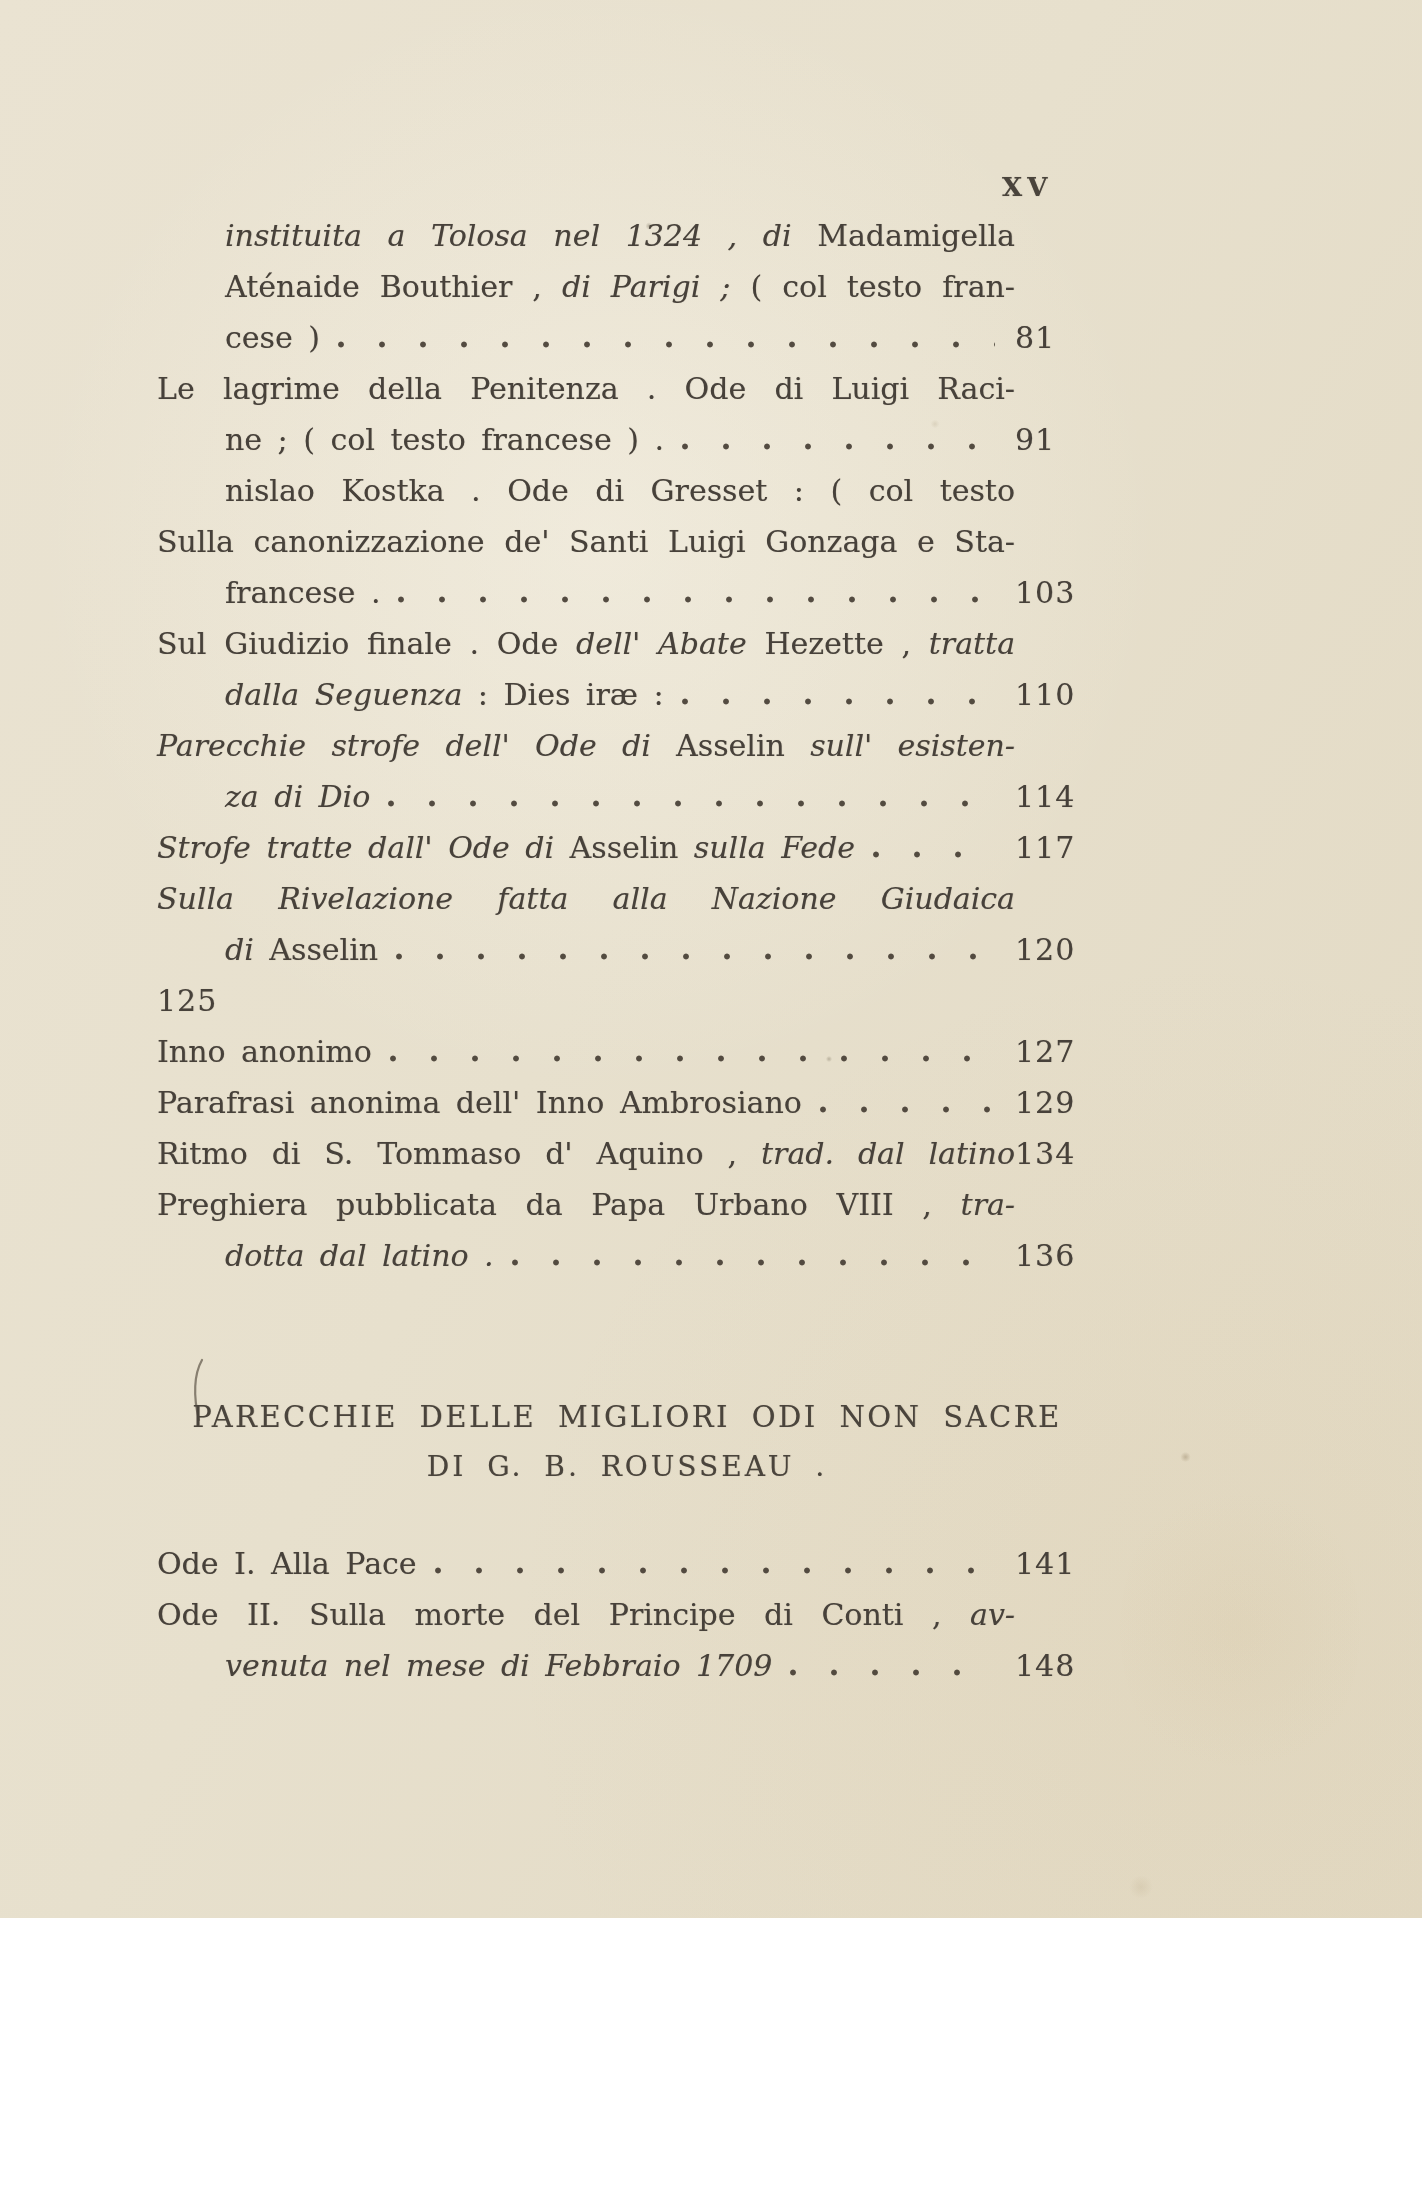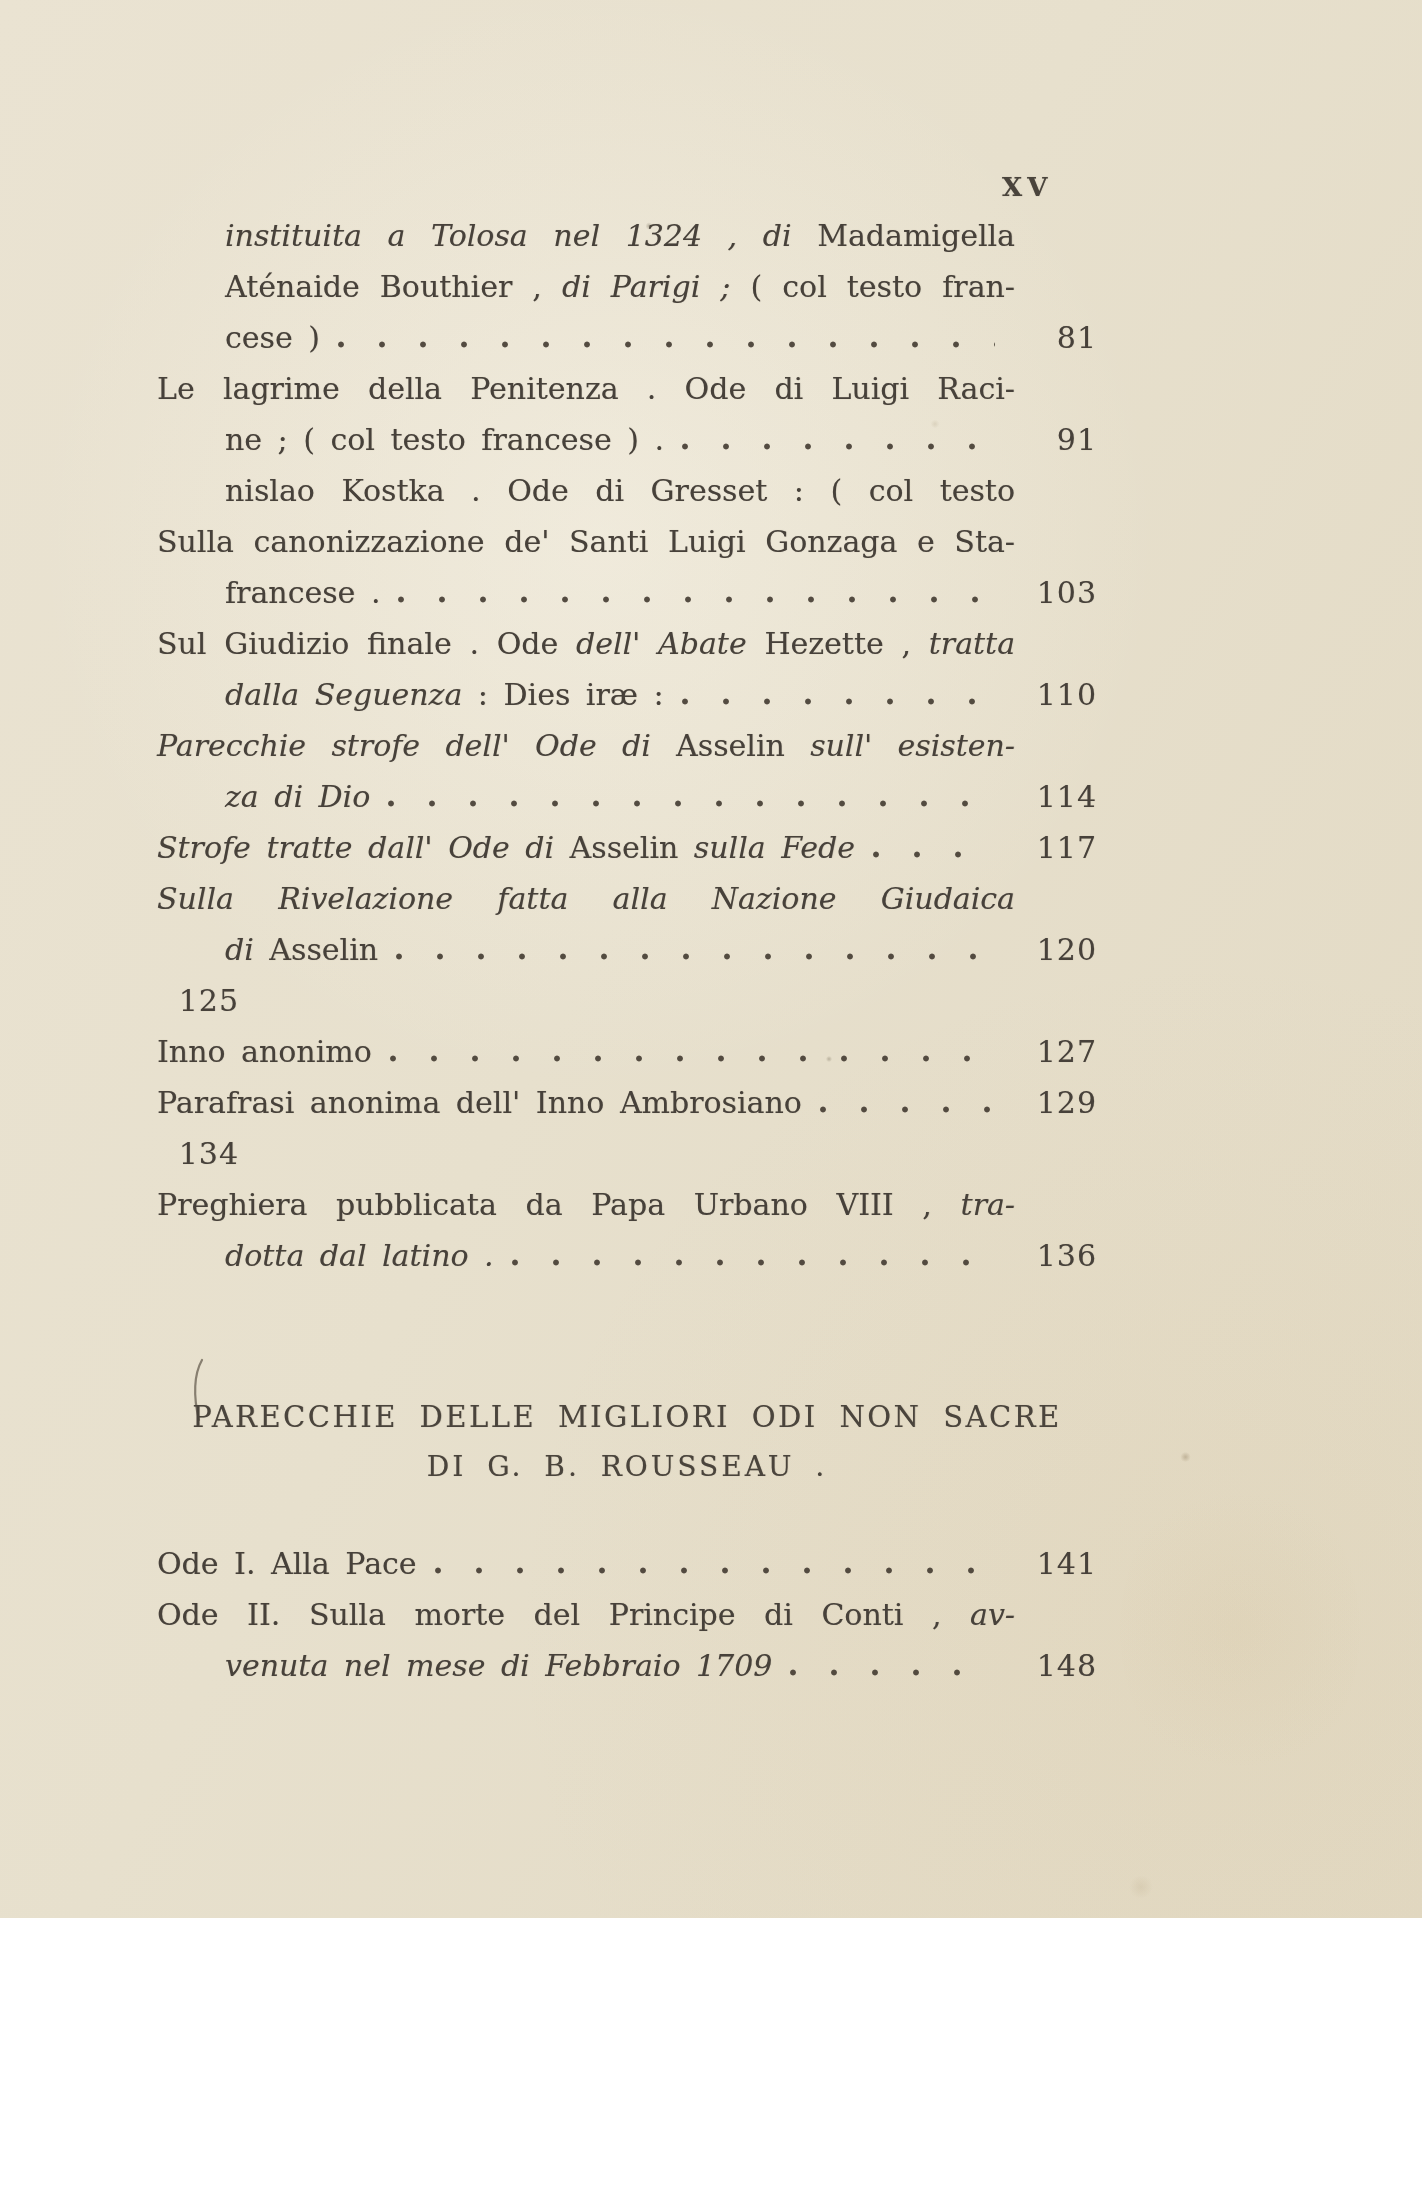--- a/index.html
+++ b/index.html
@@ -29,21 +29,21 @@
   .main{flex:0 0 858px;display:flex;align-items:baseline;box-sizing:border-box;}
   .row.ind .main{padding-left:68px;}
   .txt{word-spacing:6px;white-space:nowrap;}
   .row.just .txt{flex:1 1 auto;text-align:justify;text-align-last:justify;white-space:normal;word-spacing:2px;}
   .it{font-style:italic;}
   .leader{
     flex:1 1 30px;min-width:24px;height:7px;margin:0 20px 0 18px;
     background-image:radial-gradient(circle at 3px 3.5px, rgba(70,62,52,.92) 2.4px, rgba(70,62,52,0) 3.4px);
     background-size:41px 7px;background-repeat:repeat-x;background-position:left bottom;
   }
-  .num{flex:0 0 82px;text-align:right;font-size:30px;letter-spacing:1px;}
+  .num{flex:0 0 82px;text-align:left;font-size:30px;letter-spacing:1px;}
   .heading{
     position:absolute;top:1392px;left:157px;width:940px;text-align:center;
     text-shadow:0.3px 0.3px 0.7px rgba(64,57,48,.4);
   }
   .h1{font-size:29px;letter-spacing:2.5px;word-spacing:10px;line-height:50px;color:#4a443c;}
   .h2{font-size:28px;letter-spacing:3px;word-spacing:9px;line-height:50px;color:#4a443c;}
   .penmark{position:absolute;left:190px;top:1358px;}
   .stain{position:absolute;border-radius:50%;}
   .s1{left:1128px;top:1876px;width:26px;height:22px;background:radial-gradient(circle,rgba(160,138,98,.14),rgba(160,138,98,0) 70%);}
   .s2{left:1180px;top:1452px;width:11px;height:10px;background:radial-gradient(circle,rgba(118,95,62,.30),rgba(118,95,62,0) 70%);}
@@ -160,20 +160,23 @@
         <div class="num">127</div>
       </div>
       <div class="row">
         <div class="main">
           <div class="txt"><span>Parafrasi anonima dell' Inno Ambrosiano</span></div>
           <div class="leader"></div>
         </div>
         <div class="num">129</div>
       </div>
       <div class="row just">
+        <div class="main">
+          <div class="txt"><span>Ritmo di S. Tommaso d' Aquino , </span><span class="it">trad. dal latino</span></div>
+        </div>
         <div class="num">134</div>
       </div>
       <div class="row just">
         <div class="main">
           <div class="txt"><span>Preghiera pubblicata da Papa Urbano VIII , </span><span class="it">tra-</span></div>
         </div>
       </div>
       <div class="row ind">
         <div class="main">
           <div class="txt"><span class="it">dotta dal latino .</span></div>

